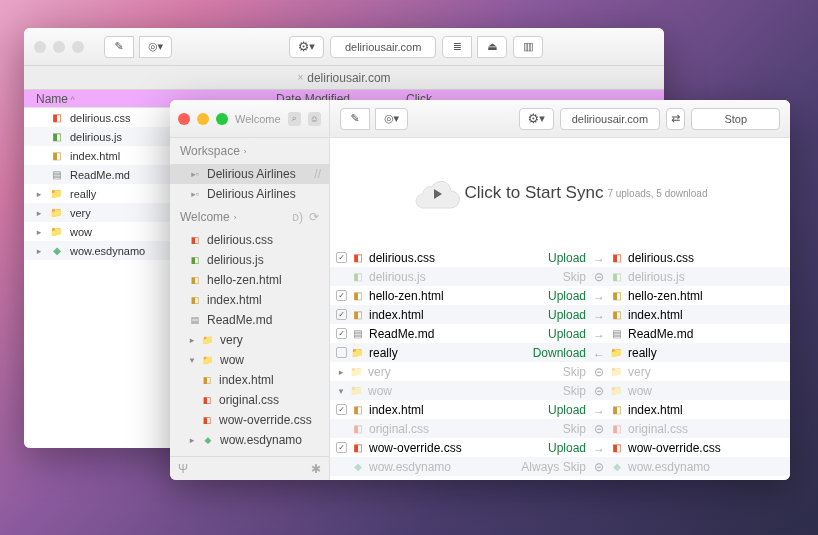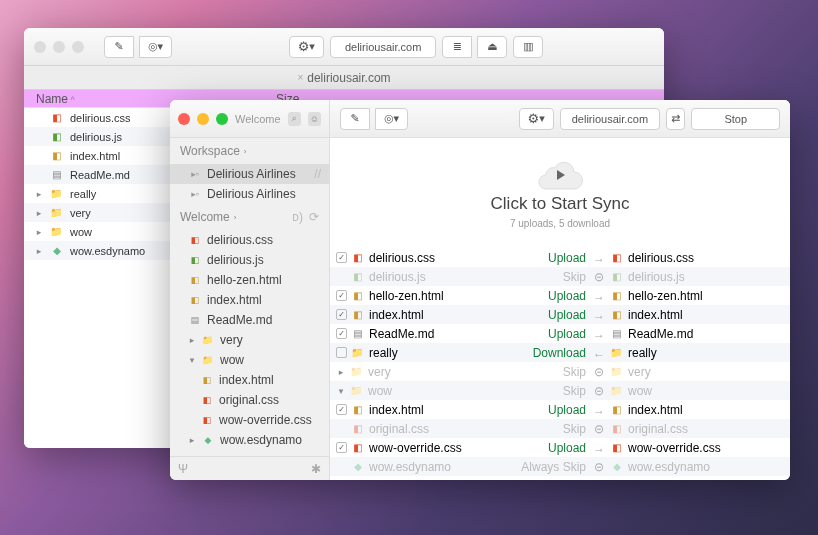--- a/index.html
+++ b/index.html
@@ -40,21 +40,21 @@
 .esp-body{flex:1;display:flex;overflow:hidden;}
 .sidebar{width:160px;background:#f0f0f0;border-right:1px solid #ddd;display:flex;flex-direction:column;font-size:11px;}
 .sb-head{padding:6px 10px;color:#888;font-size:10px;display:flex;align-items:center;gap:4px;}
 .sb-item{height:20px;padding-left:18px;display:flex;align-items:center;gap:5px;color:#444;}
 .sb-item.sel{background:#dcdcdc;}
 .sb-item .ico{font-size:9px;}
 .sb-sub{padding-left:30px;}
 .sb-ftr{margin-top:auto;height:24px;border-top:1px solid #ddd;display:flex;align-items:center;justify-content:space-between;padding:0 8px;color:#aaa;}
 .main{flex:1;background:#fff;display:flex;flex-direction:column;}
 .main-tb{height:38px;border-bottom:1px solid #e0e0e0;display:flex;align-items:center;padding:0 10px;gap:6px;background:linear-gradient(#fafafa,#ededed);}
-.sync-hero{height:110px;display:flex;flex-direction:column;align-items:center;justify-content:center;gap:4px;}
+.sync-hero{height:110px;display:flex;flex-direction:row;align-items:center;justify-content:center;gap:4px;}
 .cloud{width:48px;height:32px;position:relative;}
 .cloud svg{width:100%;height:100%;}
 .sync-title{font-size:17px;font-weight:300;color:#444;}
 .sync-sub{font-size:10px;color:#999;}
 .sync-list{flex:1;overflow:auto;}
 .srow{height:19px;display:flex;align-items:center;font-size:10px;}
 .srow:nth-child(even){background:#f4f6fa;}
 .srow .left{flex:0 0 175px;display:flex;align-items:center;gap:4px;padding-left:6px;}
 .srow .mid{flex:0 0 85px;text-align:right;color:#15803d;padding-right:4px;}
 .srow .arr{flex:0 0 18px;text-align:center;color:#aaa;}
@@ -90,21 +90,22 @@
     <div class="spacer"></div>
   </div>
   <div class="tabbar">
     <div class="tab">
         <span class="x">×</span>
         <span>deliriousair.com</span>
       </div>
   </div>
   <div class="cols">
     <div class="col-name">Name</div>
-    <div class="col-size">Size</div>
+    <div class="col-date">Date Modified</div>
+    <div class="col-size">Click</div>
   </div>
   <div class="list" id="finder-list">
       <div class="row">
         <span class="tri"></span>
         <span class="ico css">◧</span>
         <span class="fname">delirious.css</span>
       </div>
       <div class="row">
         <span class="tri"></span>
         <span class="ico js">◧</span>

